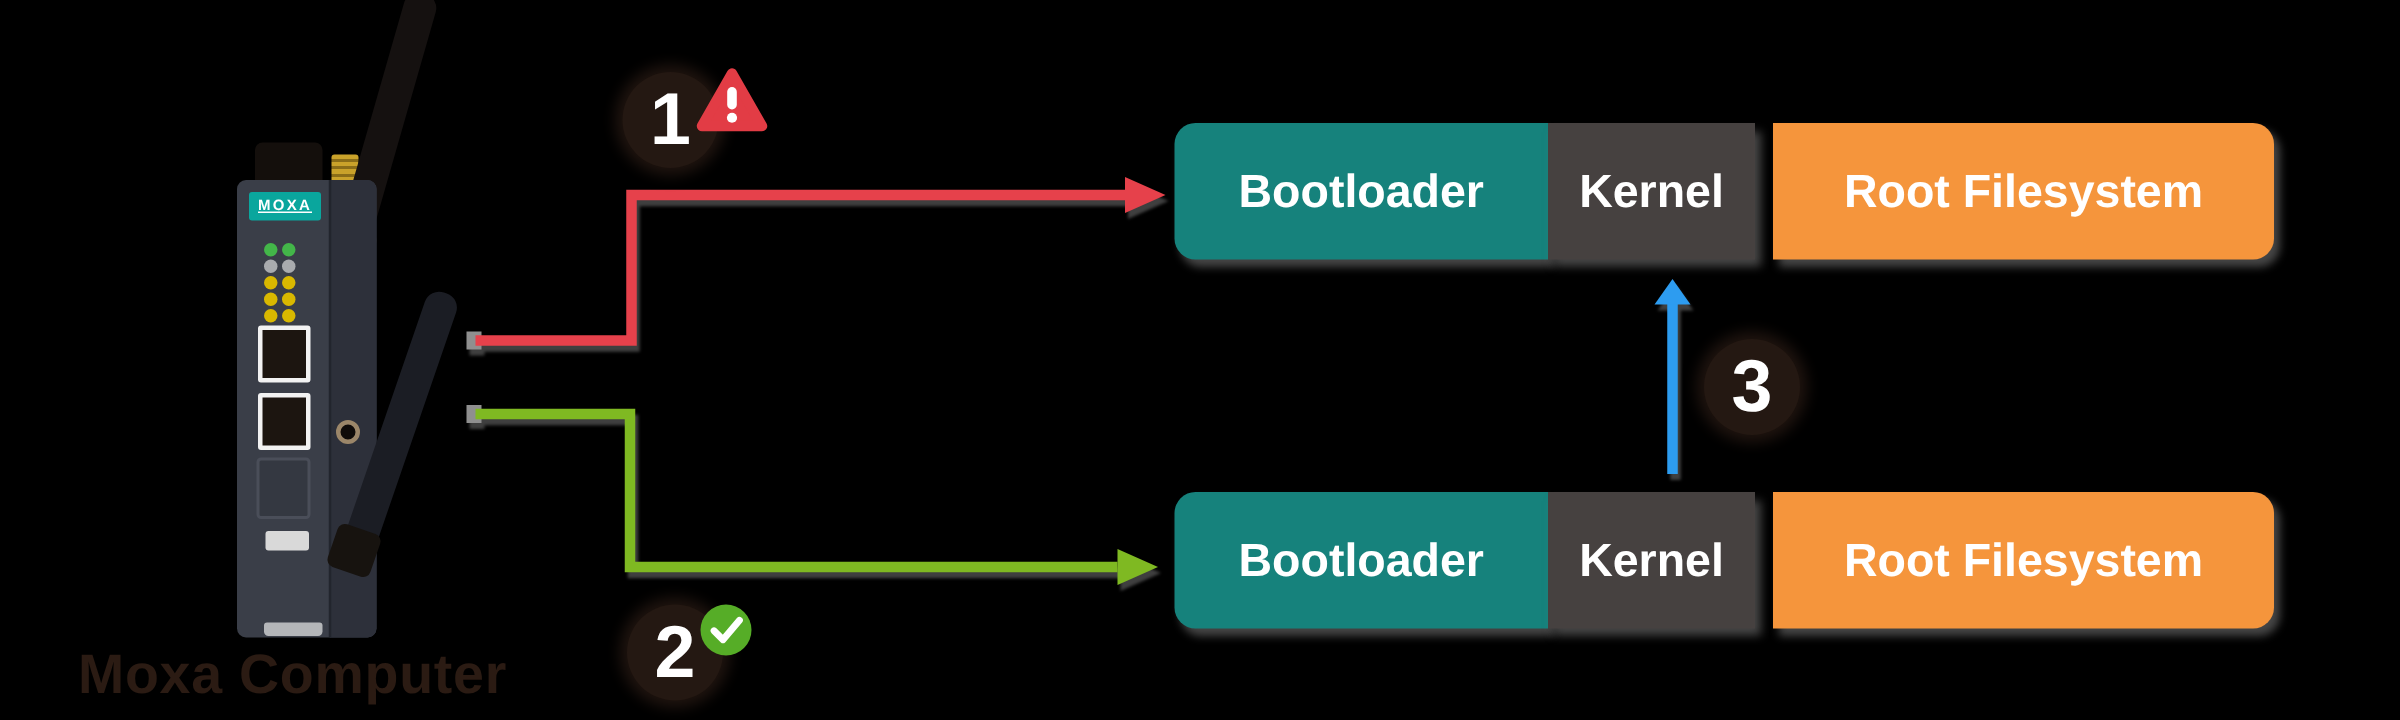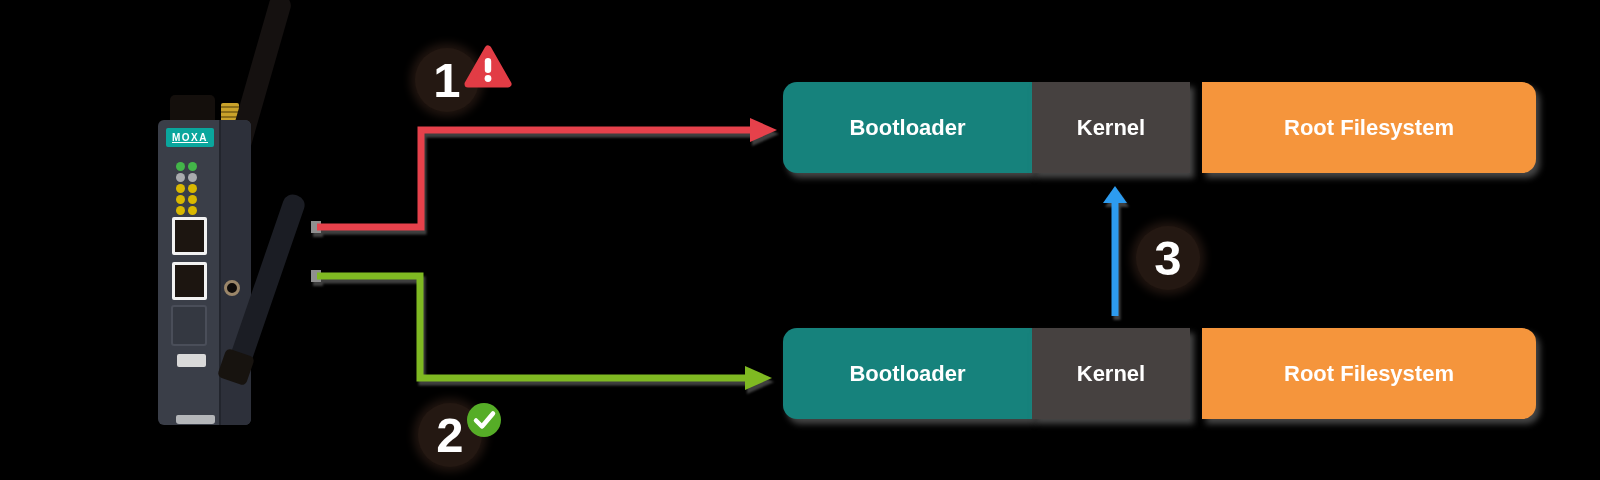--- a/index.html
+++ b/index.html
@@ -50,23 +50,23 @@
     font-size:37px; font-weight:bold; color:#2b1b13; letter-spacing:.5px; }
 
   
   .arrows { position:absolute; left:0; top:0; width:1600px; height:480px; z-index:4;
     filter:drop-shadow(2px 4px 1px rgba(139,139,139,.45)); }
 
   
   .bar { position:absolute; left:783px; width:753px; height:91px; display:flex; z-index:5; }
   .bar-top { top:82px; } .bar-bottom { top:328px; }
   .seg { display:flex; align-items:center; justify-content:center; color:#fff;
-    font-size:22px; font-weight:bold; box-shadow:4px 5px 6px rgba(139,139,139,.5); }
+    font-size:31px; font-weight:bold; box-shadow:4px 5px 6px rgba(139,139,139,.5); }
   .seg-bootloader { width:249px; background:#16827c; border-radius:14px 0 0 14px; }
-  .seg-kernel { width:158px; background:#464140; }
+  .seg-kernel { width:138px; background:#464140; }
   .seg-rootfs { width:334px; margin-left:12px; background:#f5953c; border-radius:0 14px 14px 0; }
 
   
   .badge { position:absolute; width:64px; height:64px; border-radius:50%; background:#241812;
     box-shadow:0 0 9px 5px rgba(36,24,18,.85); color:#fff; font-size:49px; font-weight:bold;
     display:flex; align-items:center; justify-content:center; z-index:6; }
   .badge1 { left:415px; top:48px; }
   .badge2 { left:418px; top:403px; }
   .badge3 { left:1136px; top:226px; }
   .warn-icon  { position:absolute; left:464px; top:44px;  z-index:7; }
@@ -109,20 +109,21 @@
     <div class="rj45 port1"></div>
     <div class="rj45 port2"></div>
     <div class="sim-slot"></div>
     <div class="usb-slot"></div>
     <div class="conn-circle"></div>
   </div>
 
   <div class="antenna antenna2"></div>
   <div class="elbow elbow2"></div>
   <div class="dev-foot"></div>
+  <div class="device-caption">Moxa Computer</div>
 
   <svg class="arrows" viewBox="0 0 1600 480">
     <rect x="311" y="221" width="10" height="12" fill="#8f8f8f"></rect>
     <polyline points="317,227 421,227 421,130 750,130" fill="none" stroke-width="7" stroke="#e6414b"></polyline>
     <polygon points="750,118 777,130 750,142" fill="#e6414b"></polygon>
 
     <rect x="311" y="270" width="10" height="12" fill="#8f8f8f"></rect>
     <polyline points="317,276 420,276 420,378 745,378" fill="none" stroke-width="7" stroke="#7fb922"></polyline>
     <polygon points="745,366 772,378 745,390" fill="#7fb922"></polygon>
 

